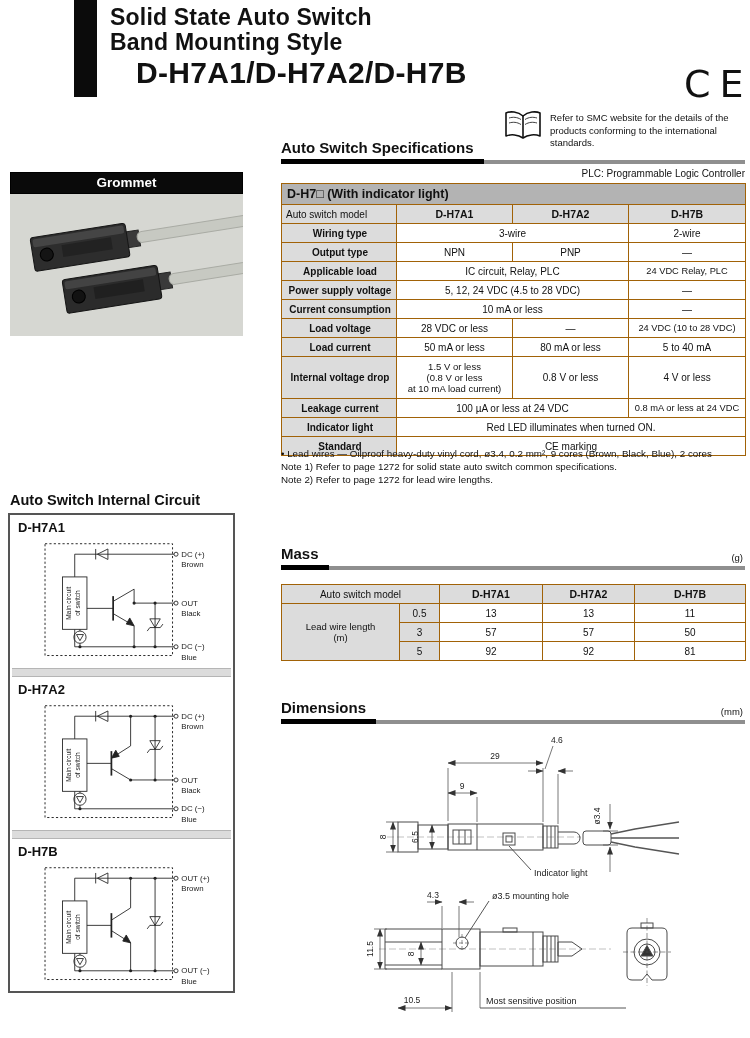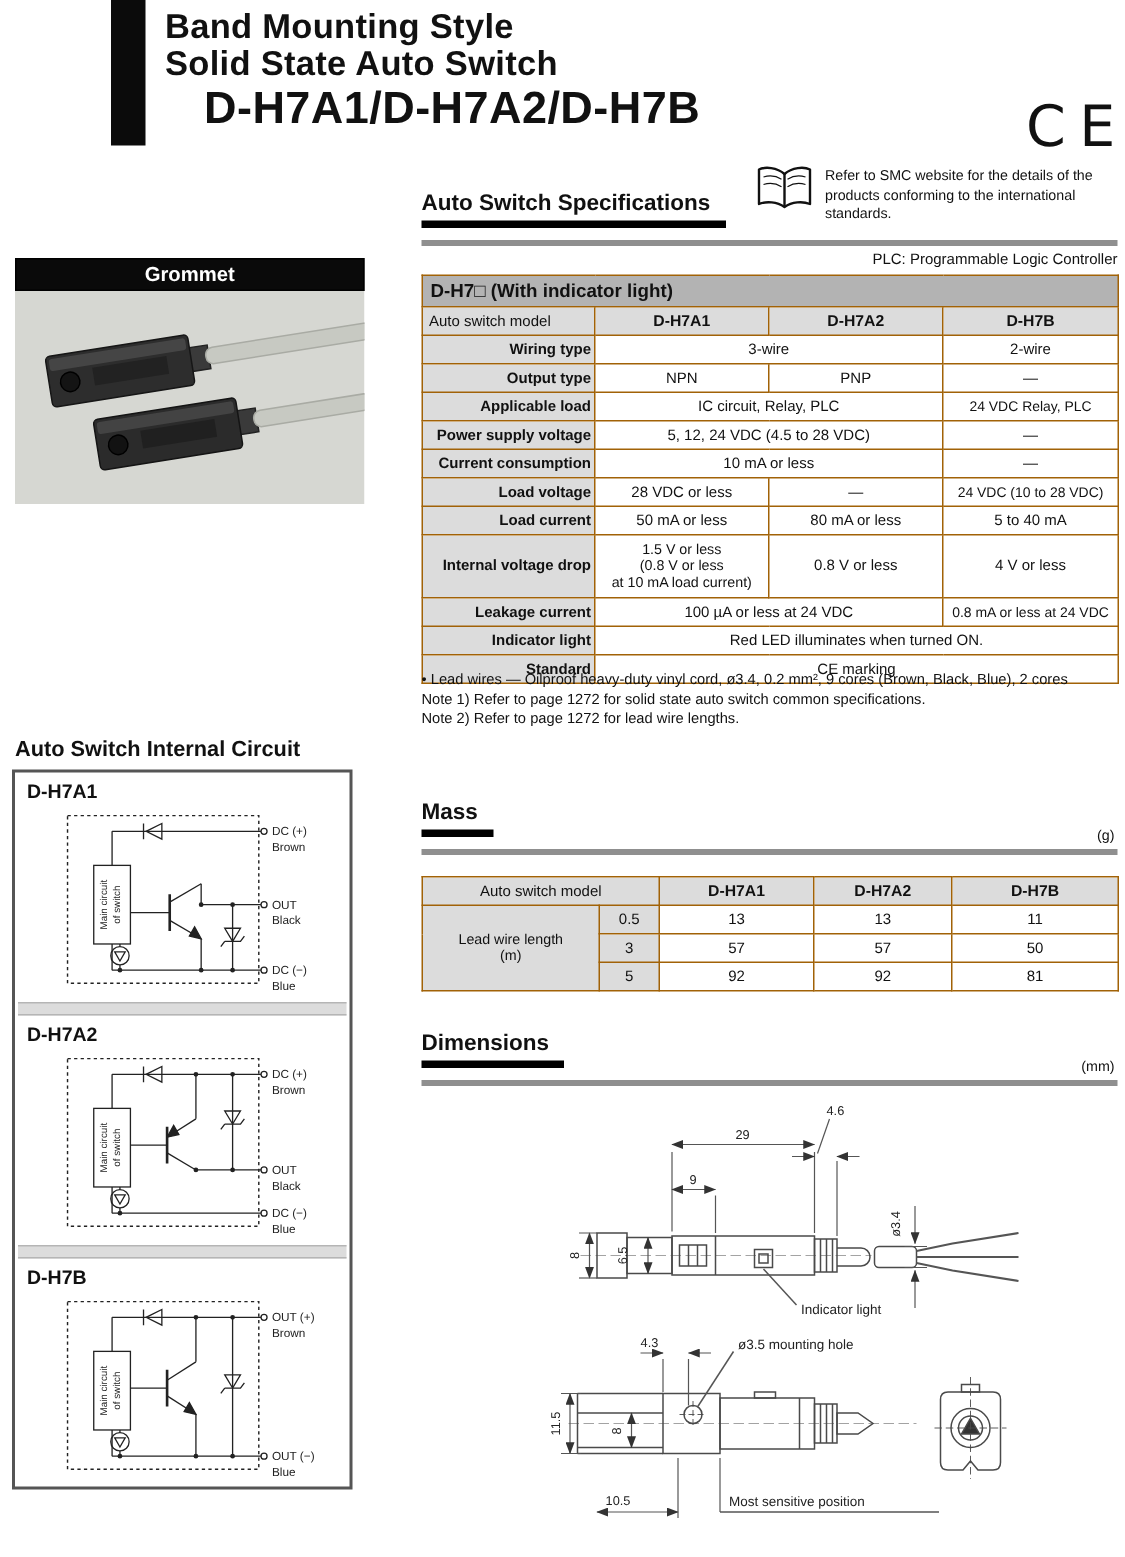--- a/index.html
+++ b/index.html
@@ -12,34 +12,34 @@
   #title-block{left:110px;top:5px;}
   .t-line{font-size:23px;font-weight:bold;line-height:25px;letter-spacing:.2px;}
   .t-model{font-size:30px;font-weight:bold;line-height:34px;margin-top:1px;letter-spacing:.3px;margin-left:26px;}
   #ce-mark{left:684px;top:62px;font-family:"DejaVu Sans",sans-serif;font-size:38px;
            letter-spacing:9px;font-weight:normal;}
   #refer-box{left:503px;top:110px;width:246px;display:flex;gap:7px;align-items:flex-start;}
   #refer-box .txt{font-size:9.5px;line-height:12.5px;padding-top:2px;}
 
   
   .sec-head{position:absolute;width:464px;height:26px;}
-  .sec-head .txt{position:absolute;left:0;bottom:12px;font-size:15px;font-weight:bold;
+  .sec-head .txt{position:absolute;left:0;bottom:0;font-size:15px;font-weight:bold;
                  border-bottom:5px solid #000;padding:0 10px 3px 0;z-index:2;white-space:nowrap;}
   .sec-head .rule{position:absolute;left:0;bottom:0;width:100%;height:4px;background:#8f8f8f;z-index:1;}
   .sec-head .unit{position:absolute;right:2px;bottom:7px;font-size:9.5px;font-weight:normal;}
   .plc-note{left:281px;top:168px;width:464px;text-align:right;font-size:10px;}
 
   
   table{border-collapse:collapse;table-layout:fixed;}
   td{border:1px solid #a16207;font-size:10px;text-align:center;padding:1px 2px;height:16px;
      overflow:hidden;}
   #spec-table{left:281px;top:183px;}  #spec-table table{width:464px;}
   .title-row td{background:#b3b3b3;text-align:left;font-weight:bold;font-size:12.5px;
                 padding:2px 5px;height:16px;}
-  td.lbl{background:#dcdcdc;text-align:right;font-weight:bold;padding-left:4px;}
+  td.lbl{background:#dcdcdc;text-align:center;font-weight:bold;padding-left:4px;}
   td.hdr{background:#dcdcdc;}
   td.mdl{background:#dcdcdc;font-weight:bold;font-size:10.5px;}
   td.sm{font-size:9.3px;padding:1px 0;}
   td.pre{white-space:pre-line;line-height:11px;font-size:9.5px;}
   #spec-notes{left:281px;top:447px;width:470px;font-size:9.8px;line-height:13px;}
   #spec-notes .indent{padding-left:63px;}
 
   
   #grommet{left:10px;top:172px;width:233px;}
   #grommet-bar{background:#0a0a0a;border:1px solid #000;color:#fff;text-align:center;
@@ -65,22 +65,22 @@
   .ctxt{font-size:9px;fill:#222;}
   .rot{font-size:7.5px;fill:#222;}
 </style>
 </head>
 <body>
 
 <div id="page">
 
   <div class="abs" id="black-bar"></div>
   <div class="abs" id="title-block">
+    <div class="t-line">Solid State Auto Switch</div>
     <div class="t-line">Band Mounting Style</div>
-    <div class="t-line">Solid State Auto Switch</div>
     <div class="t-model">D-H7A1/D-H7A2/D-H7B</div>
   </div>
   <div class="abs" id="ce-mark">CE</div>
 
   <div class="abs" id="refer-box">
     <span>
       <svg width="40" height="32" viewBox="0 0 40 32">
         <g fill="#fff" stroke="#111" stroke-width="1.6" stroke-linejoin="round">
           <path d="M20,6 C15,1.5 7,1 3,3 L3,26 C8,24 15,24.5 20,28 C25,24.5 32,24 37,26 L37,3 C33,1 25,1.5 20,6 Z"></path>
           <line x1="20" y1="6" x2="20" y2="28"></line>

